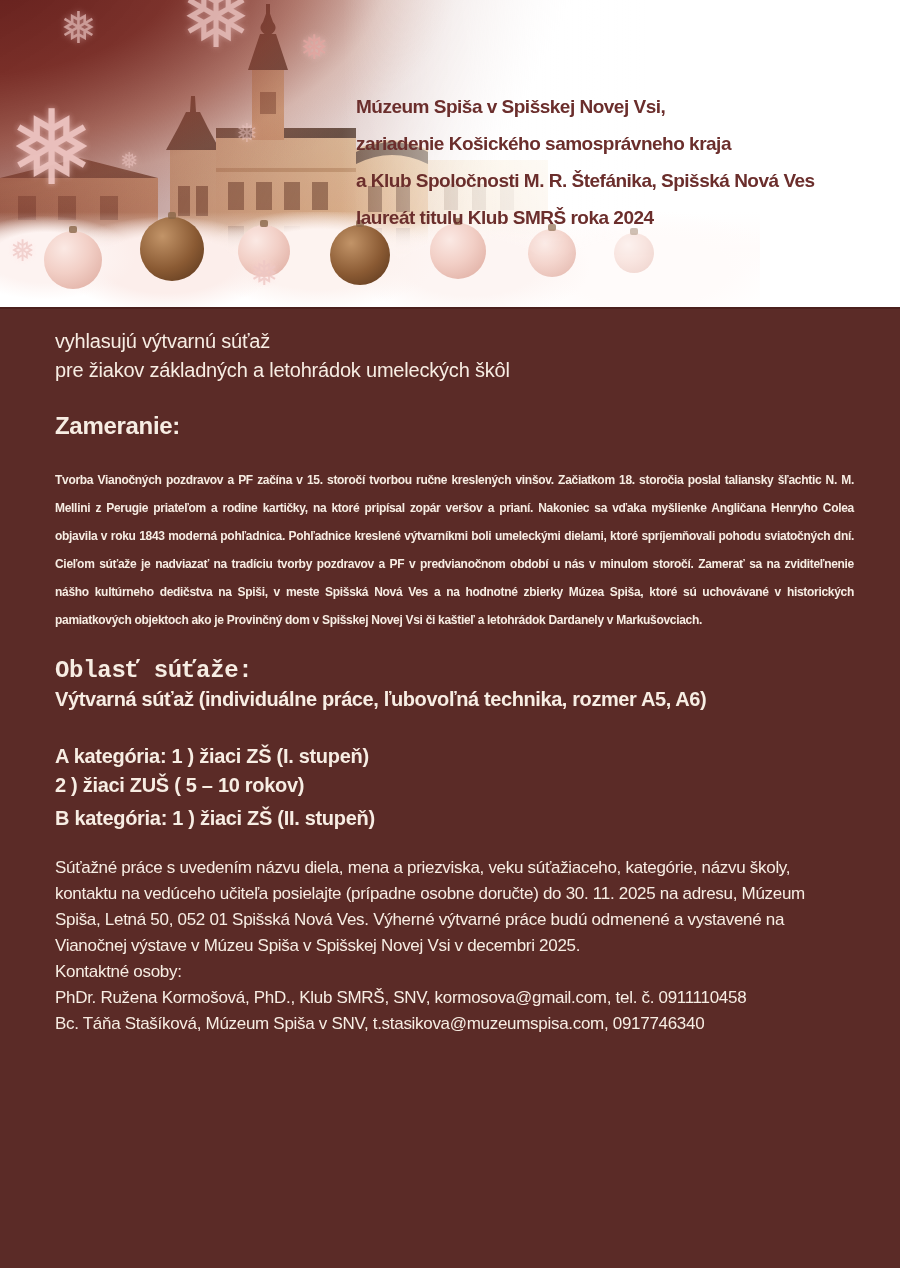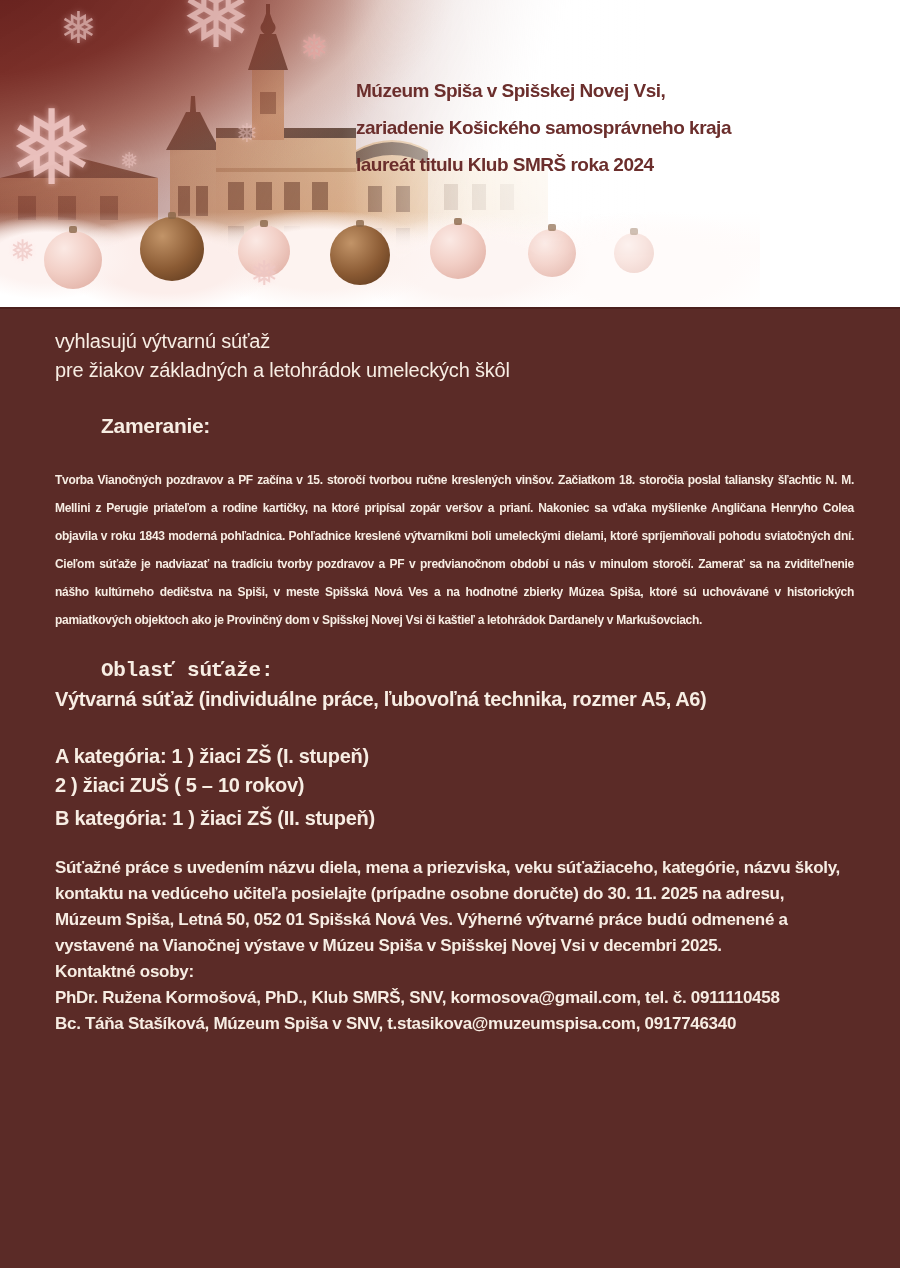--- a/index.html
+++ b/index.html
@@ -66,62 +66,62 @@
   .sf1 { left: 8px;   top: 96px;  font-size: 104px; color: #edc4c1; opacity: 0.95; }
   .sf2 { left: 180px; top: -26px; font-size: 86px;  opacity: 0.8; }
   .sf3 { left: 60px;  top: 6px;   font-size: 44px;  opacity: 0.7; }
   .sf4 { left: 300px; top: 30px;  font-size: 34px;  opacity: 0.75; color:#e7a9a5; }
   .sf5 { left: 10px;  top: 236px; font-size: 30px;  opacity: 0.8; }
   .sf6 { left: 236px; top: 120px; font-size: 26px;  opacity: 0.55; }
   .sf7 { left: 120px; top: 150px; font-size: 22px;  opacity: 0.6; }
   .sf8 { left: 250px; top: 256px; font-size: 34px;  opacity: 0.85; }
 
   .hero-title {
-    position: absolute; left: 356px; top: 72px; width: 540px; z-index: 8;
+    position: absolute; left: 356px; top: 88px; width: 540px; z-index: 8;
   }
   .hero-title .t-line {
     font-size: 19px; font-weight: 700; letter-spacing: -0.5px;
     line-height: 37px; color: #6b2e2c; white-space: nowrap;
   }
 
   
   .body-block {
     position: relative;
     width: 900px;
     height: 1195px;              
     background: #5b2b27;
     border-top: 2px solid #4b201d;
     color: #f7ede3;
     padding: 18px 46px 0 55px;
   }
   .intro-line {
     font-size: 20px; font-weight: 400; line-height: 29px; letter-spacing: -0.2px;
   }
   .section-heading {
-    font-size: 21px; font-weight: 700; line-height: 29px; letter-spacing: -0.3px; margin-left: 46px;
+    font-size: 24px; font-weight: 700; line-height: 29px; letter-spacing: -0.3px;
   }
   .heading-zameranie { margin-top: 26px; }
   .description {
     margin-top: 26px;
     font-size: 12px; font-weight: 700; line-height: 28px; letter-spacing: -0.3px;
     text-align: justify;
   }
   .heading-oblast { margin-top: 22px; font-family: Liberation Mono, monospace; }
   .oblast-line {
     font-size: 20px; font-weight: 700; line-height: 29px; letter-spacing: -0.4px;
   }
   .category { margin-top: 4px; }
   .category.first { margin-top: 28px; }
   .category .cat-line {
     font-size: 20px; font-weight: 700; line-height: 29px; letter-spacing: -0.3px;
     white-space: pre-wrap;
   }
   .fine-print { margin-top: 22px; }
   .fine-print div, .fine-print p {
-    font-size: 17px; font-weight: 700; line-height: 26px; letter-spacing: -0.3px;
+    font-size: 17px; font-weight: 400; line-height: 26px; letter-spacing: -0.3px;
   }
   .bottom-strip {
     position: absolute; left: 0; bottom: 0; width: 900px; height: 5px;
     background: #ffffff;
   }
 </style>
 </head>
 <body>
 
 <div class="page">
@@ -203,20 +203,21 @@
     <span class="snowflake sf3">❅</span>
     <span class="snowflake sf4">❅</span>
     <span class="snowflake sf5">❅</span>
     <span class="snowflake sf6">❅</span>
     <span class="snowflake sf7">❅</span>
     <span class="snowflake sf8">❅</span>
 
     <div class="hero-title">
       <div class="t-line">Múzeum Spiša v Spišskej Novej Vsi,</div>
       <div class="t-line">zariadenie Košického samosprávneho kraja</div>
+      <div class="t-line">a Klub Spoločnosti M. R. Štefánika, Spišská Nová Ves</div>
       <div class="t-line">laureát titulu Klub SMRŠ roka 2024</div>
     </div>
   </div>
 
   <div class="body-block">
 
     <div class="intro-line">vyhlasujú výtvarnú súťaž</div>
     <div class="intro-line">pre žiakov základných a letohrádok umeleckých škôl</div>
 
     <div class="section-heading heading-zameranie">Zameranie:</div>

